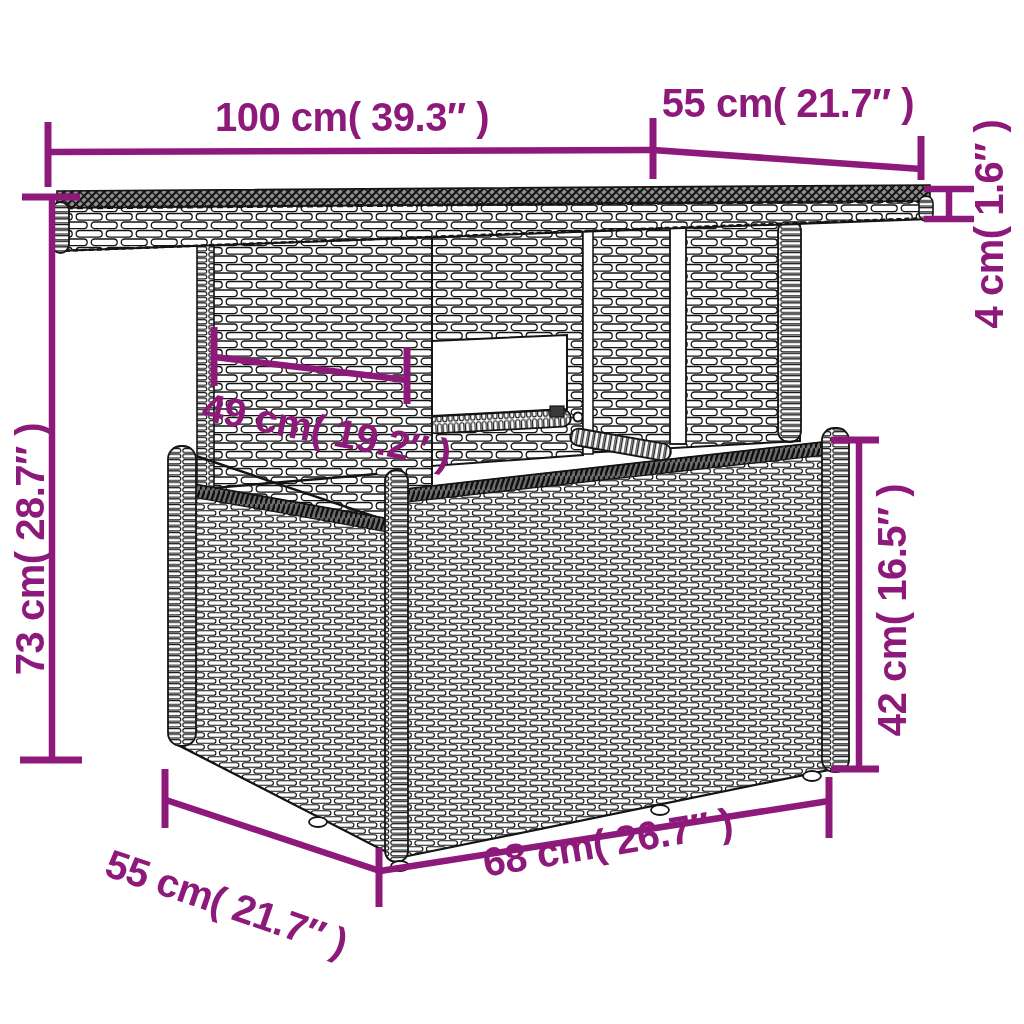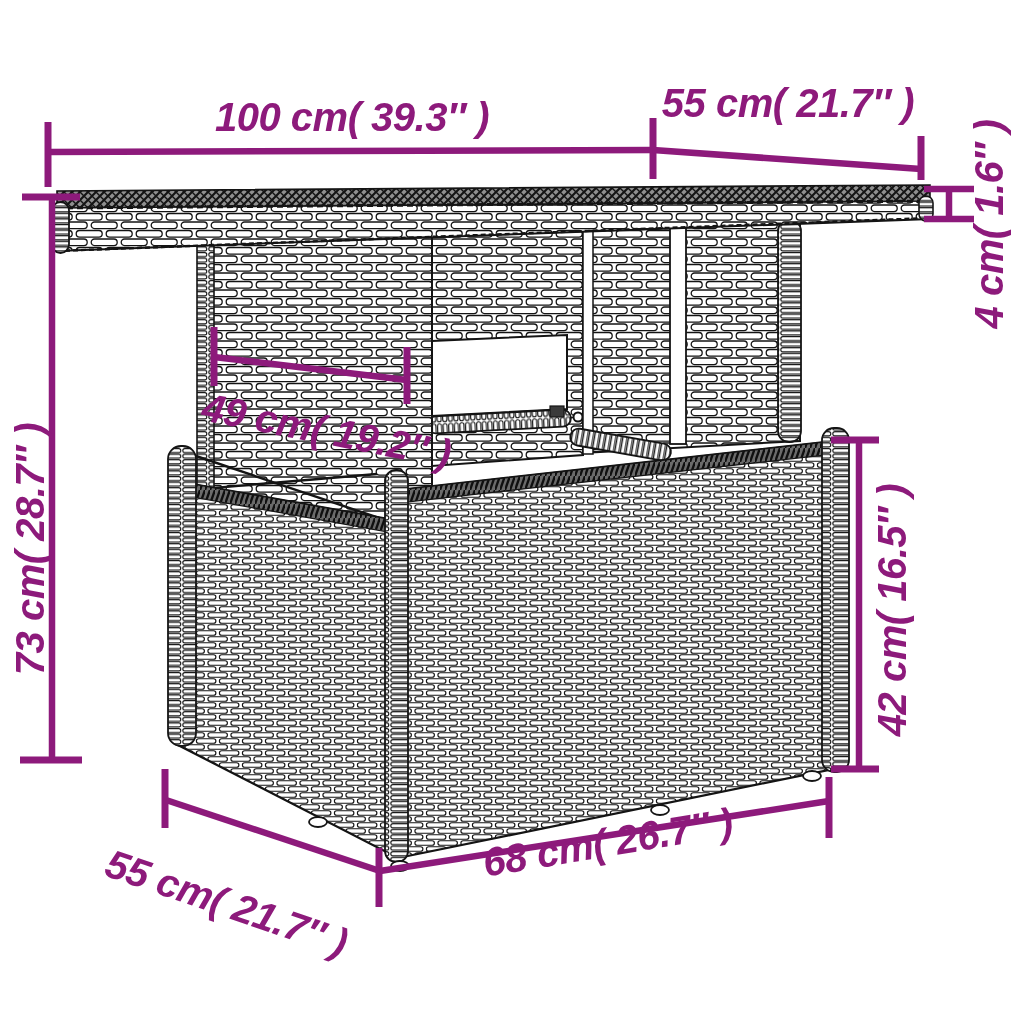--- a/index.html
+++ b/index.html
@@ -1,17 +1,17 @@
 <!DOCTYPE html>
 <html style="--accent: #8d1a7b; --bg: #ffffff;"><head>
 <meta charset="utf-8">
 <style>
   html,body{margin:0;padding:0;background:#fff;}
   .stage{position:relative;width:1024px;height:986px;background:var(--bg,#fff);overflow:hidden;
-         font-family:"Liberation Sans", sans-serif;font-style:italic;}
+         font-family:"Liberation Sans", sans-serif;}
   svg{display:block}
   .ink{stroke:#141414;}
   .dim-line{stroke:var(--accent,#8d1a7b);stroke-width:6.5;fill:none;stroke-linecap:butt;}
   .dim-tick{stroke:var(--accent,#8d1a7b);stroke-width:7;fill:none;stroke-linecap:butt;}
   .dim-text{fill:var(--accent,#8d1a7b);font-family:"Liberation Sans", sans-serif;
             font-weight:700;font-size:40px;letter-spacing:-0.5px;}
 </style>
 </head>
 <body>
 

